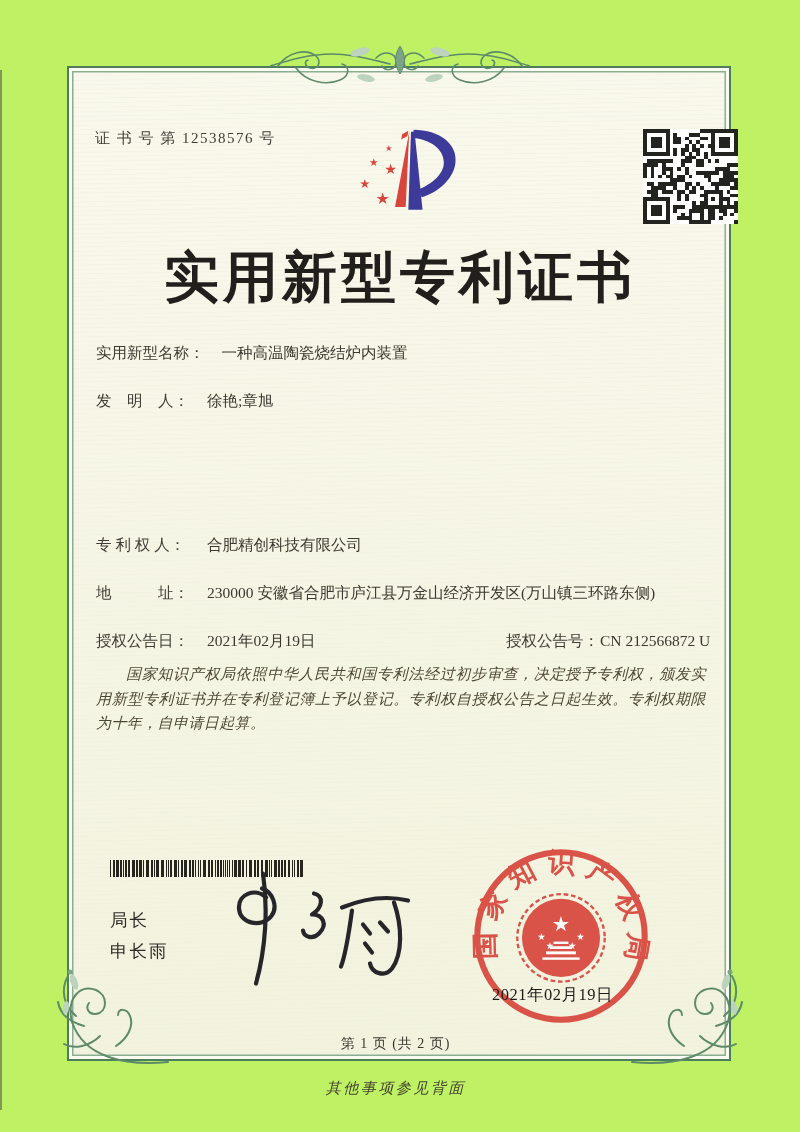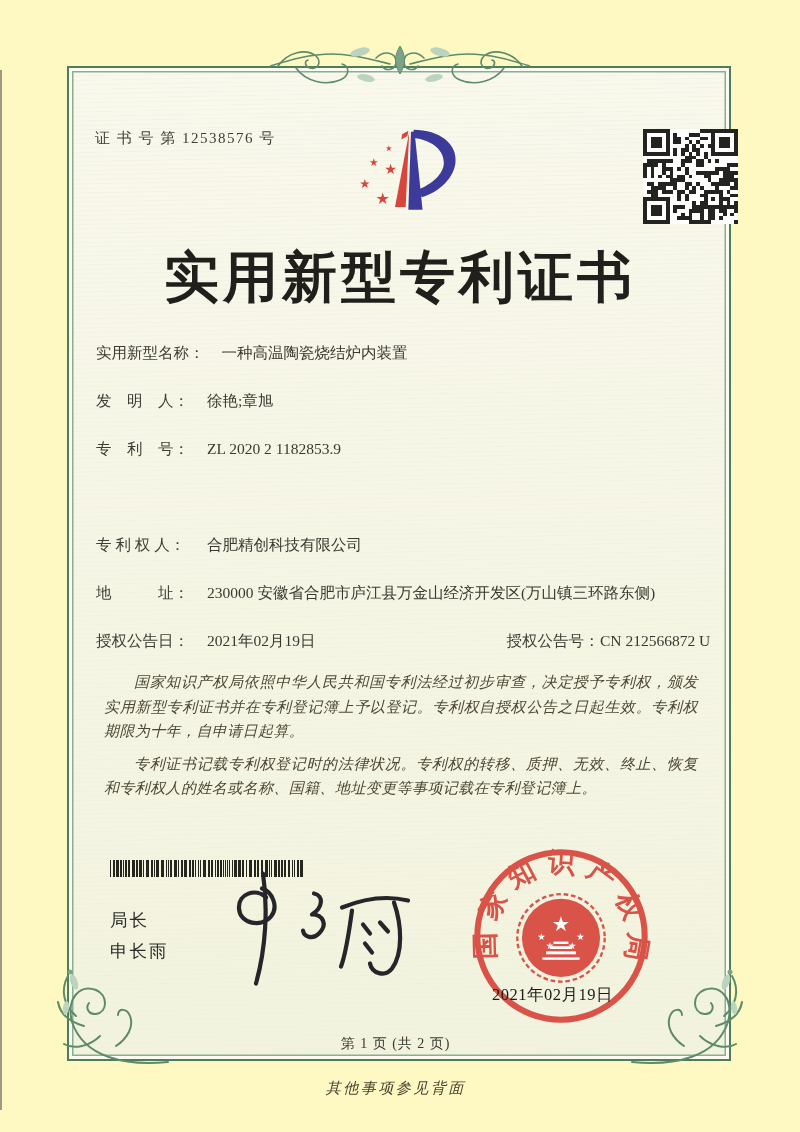--- a/index.html
+++ b/index.html
@@ -1,18 +1,18 @@
 <!DOCTYPE html>
 <html><head>
 <meta charset="utf-8">
 <style>
   html,body{margin:0;padding:0;background:#e8e8e6;}
   .page{
     position:relative;width:800px;height:1132px;margin:0 auto;
-    background:#fef9c3;overflow:hidden;
+    background:#bef264;overflow:hidden;
     font-family:"Liberation Serif","DejaVu Serif",serif;color:#3c3a33;
   }
   .scan-edge{position:absolute;left:0;top:70px;width:2px;height:1040px;background:#4a4f45;opacity:.55;}
   
   .frame{
     position:absolute;left:67px;top:66px;width:664px;height:995px;
     border:2.5px solid #4e7d5b;box-sizing:border-box;
     box-shadow:inset 0 0 0 3px #fbfbf1, inset 0 0 0 4.5px #8aae92;
     background:
       linear-gradient(180deg, rgba(250,249,238,.55), rgba(241,242,220,.85)),
@@ -24,26 +24,26 @@
   .logo{left:340px;top:114px;width:142px;height:124px;}
   .qr{left:643px;top:129px;width:95px;height:95px;background:#fff;}
   .title{
     left:50%;top:241px;transform:translateX(-50%);
     font-size:55px;font-weight:bold;letter-spacing:4px;white-space:nowrap;color:#211f1b;
   }
   .row{position:absolute;left:96px;display:flex;align-items:flex-start;font-size:15.5px;line-height:21px;gap:17px;}
   .row .lbl{min-width:94px;white-space:nowrap;color:#3e3c34;}
   .row .val{color:#3a382f;}
   .row .val.addr{width:450px;}
-  .pair2{position:absolute;left:410px;top:0;display:flex;white-space:nowrap;text-align:center;}
+  .pair2{position:absolute;left:410px;top:0;display:flex;white-space:nowrap;}
   .body-text{
     left:96px;top:662px;width:610px;font-size:15px;line-height:24.5px;
     font-style:italic;color:#4c4733;letter-spacing:.4px;text-align:justify;
   }
-  .body-text p{margin:8px;text-indent:2em;}
+  .body-text p{margin:0;text-indent:2em;}
   .barcode{left:110px;top:860px;width:196px;height:17px;}
   .signer{left:110px;top:905px;font-family:"Liberation Sans","DejaVu Sans",sans-serif;
     font-size:17.5px;line-height:31px;color:#2e2c28;letter-spacing:2px;}
   .signature{left:222px;top:866px;width:200px;height:128px;}
   .seal{left:468px;top:843px;width:186px;height:186px;opacity:.93;}
   .seal-date{left:492px;top:984px;font-size:16.5px;color:#1d1b18;letter-spacing:.5px;z-index:5;}
   .page-num{left:50%;top:1035px;transform:translateX(-54%);font-size:14px;letter-spacing:1px;color:#3a382f;white-space:nowrap;}
   .back-note{left:50%;top:1079px;transform:translateX(-53%);font-size:15px;font-style:italic;
     letter-spacing:2.5px;color:#46422e;white-space:nowrap;text-align:right;}
 </style>
@@ -429,44 +429,39 @@
   <div class="content title">实用新型专利证书</div>
 
   <div class="content row" style="top:342px">
     <span class="lbl">实用新型名称：</span>
     <span class="val">一种高温陶瓷烧结炉内装置</span>
   </div>
   <div class="content row" style="top:390px">
     <span class="lbl">发　明　人：</span>
     <span class="val">徐艳;章旭</span>
   </div>
-  <div class="content row" style="top:438px">
-    <span class="lbl">专　利　号：</span>
-    <span class="val">ZL 2020 2 1182853.9</span>
-  </div>
   <div class="content row" style="top:534px">
     <span class="lbl">专 利 权 人：</span>
     <span class="val">合肥精创科技有限公司</span>
   </div>
   <div class="content row" style="top:582px">
     <span class="lbl">地　　　址：</span>
     <span class="val addr">230000 安徽省合肥市庐江县万金山经济开发区(万山镇三环路东侧)</span>
   </div>
   <div class="content row" style="top:630px;width:640px">
     <span class="lbl">授权公告日：</span>
     <span class="val">2021年02月19日</span>
     <span class="pair2">
       <span class="lbl">授权公告号：</span>
       <span class="val">CN 212566872 U</span>
     </span>
   </div>
 
   <div class="content body-text">
     <p>国家知识产权局依照中华人民共和国专利法经过初步审查，决定授予专利权，颁发实用新型专利证书并在专利登记簿上予以登记。专利权自授权公告之日起生效。专利权期限为十年，自申请日起算。</p>
-    <p>专利证书记载专利权登记时的法律状况。专利权的转移、质押、无效、终止、恢复和专利权人的姓名或名称、国籍、地址变更等事项记载在专利登记簿上。</p>
   </div>
 
   <svg class="content barcode" id="barcode" viewBox="0 0 196 16" preserveAspectRatio="none">
       <g fill="#26261f">
         <rect x="0" y="0" width="1" height="16"></rect>
         <rect x="3" y="0" width="2" height="16"></rect>
         <rect x="6" y="0" width="3" height="16"></rect>
         <rect x="10" y="0" width="2" height="16"></rect>
         <rect x="13" y="0" width="1" height="16"></rect>
         <rect x="15" y="0" width="2" height="16"></rect>

